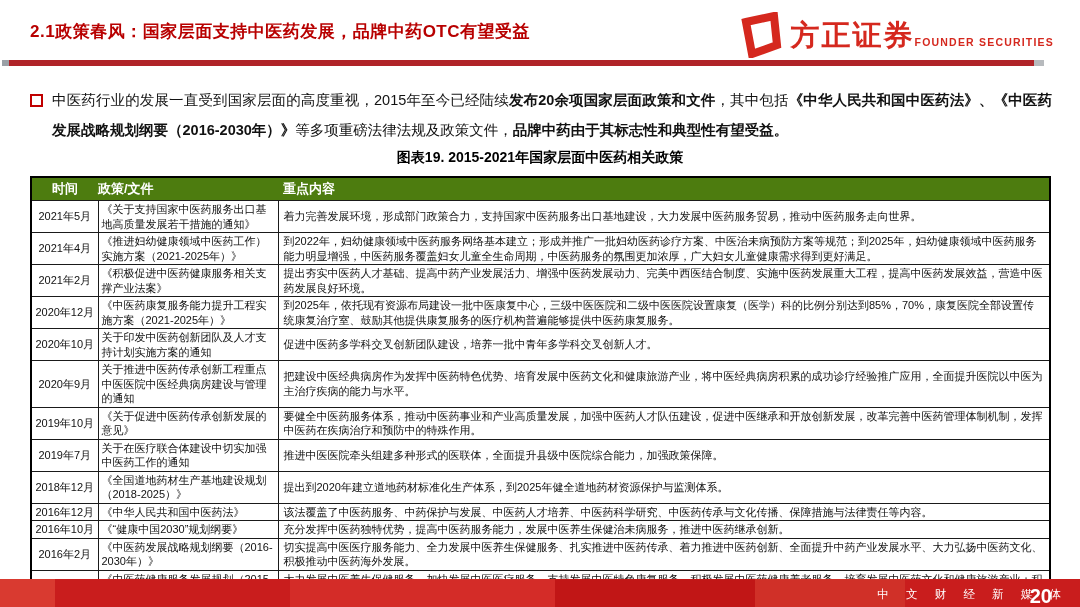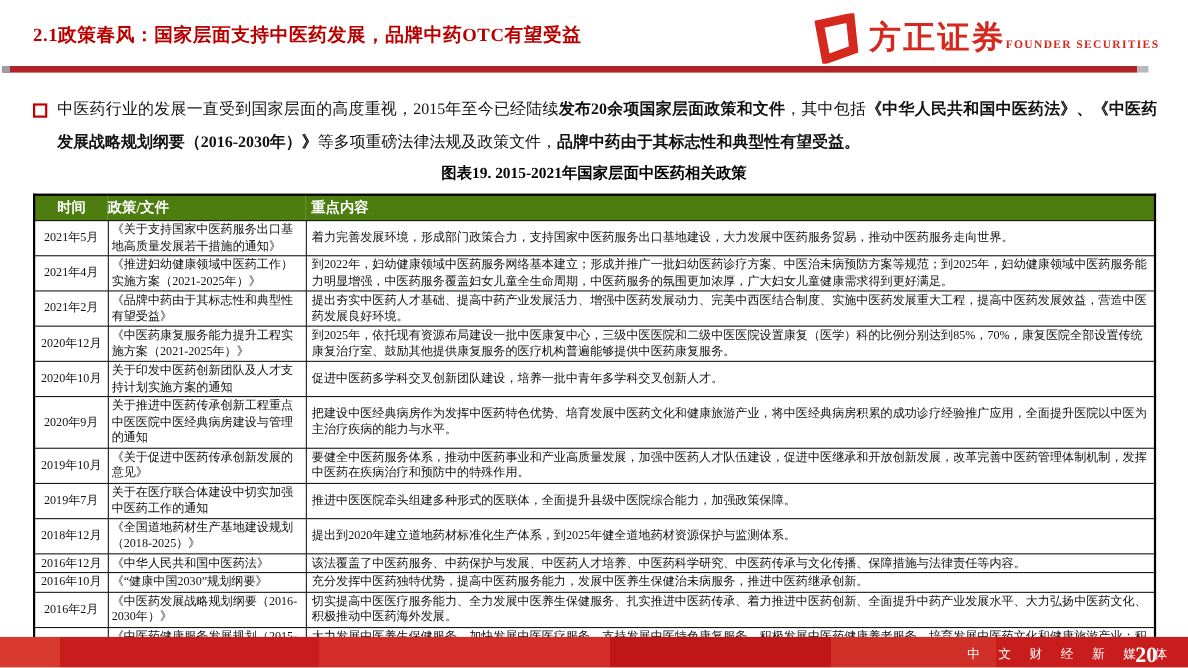--- a/index.html
+++ b/index.html
@@ -1,19 +1,19 @@
 <!DOCTYPE html>
 <html><head>
 <meta charset="utf-8">
 <style>
   html,body{margin:0;padding:0;background:#e9e9e9;}
   .slide{
     position:relative;width:1080px;height:607px;margin:0 auto;
     background:#ffffff;overflow:hidden;
-    font-family:Liberation Serif, serif;
+    font-family:Liberation Sans, sans-serif;
   }
   
   .page-title{
     position:absolute;top:20px;left:30px;
     font-size:17px;font-weight:bold;color:#b80000;letter-spacing:.5px;
   }
   .brand{position:absolute;top:12px;right:26px;display:flex;align-items:center;}
   .brand-icon{width:46px;height:46px;margin-right:8px;}
   .brand-txt{display:flex;flex-direction:row;line-height:1;}
   .brand-name{font-size:29px;font-weight:bold;color:#d5281e;letter-spacing:2px;}
@@ -141,21 +141,21 @@
           <td class="col-policy">《关于支持国家中医药服务出口基地高质量发展若干措施的通知》</td>
           <td class="col-content">着力完善发展环境，形成部门政策合力，支持国家中医药服务出口基地建设，大力发展中医药服务贸易，推动中医药服务走向世界。</td>
         </tr>
         <tr>
           <td class="col-time">2021年4月</td>
           <td class="col-policy">《推进妇幼健康领域中医药工作）实施方案（2021-2025年）》</td>
           <td class="col-content">到2022年，妇幼健康领域中医药服务网络基本建立；形成并推广一批妇幼医药诊疗方案、中医治未病预防方案等规范；到2025年，妇幼健康领域中医药服务能力明显增强，中医药服务覆盖妇女儿童全生命周期，中医药服务的氛围更加浓厚，广大妇女儿童健康需求得到更好满足。</td>
         </tr>
         <tr>
           <td class="col-time">2021年2月</td>
-          <td class="col-policy">《品牌中药由于其标志性和典型性有望受益》</td>
+          <td class="col-policy">《积极促进中医药健康服务相关支撑产业法案》</td>
           <td class="col-content">提出夯实中医药人才基础、提高中药产业发展活力、增强中医药发展动力、完美中西医结合制度、实施中医药发展重大工程，提高中医药发展效益，营造中医药发展良好环境。</td>
         </tr>
         <tr>
           <td class="col-time">2020年12月</td>
           <td class="col-policy">《中医药康复服务能力提升工程实施方案（2021-2025年）》</td>
           <td class="col-content">到2025年，依托现有资源布局建设一批中医康复中心，三级中医医院和二级中医医院设置康复（医学）科的比例分别达到85%，70%，康复医院全部设置传统康复治疗室、鼓励其他提供康复服务的医疗机构普遍能够提供中医药康复服务。</td>
         </tr>
         <tr>
           <td class="col-time">2020年10月</td>
           <td class="col-policy">关于印发中医药创新团队及人才支持计划实施方案的通知</td>

